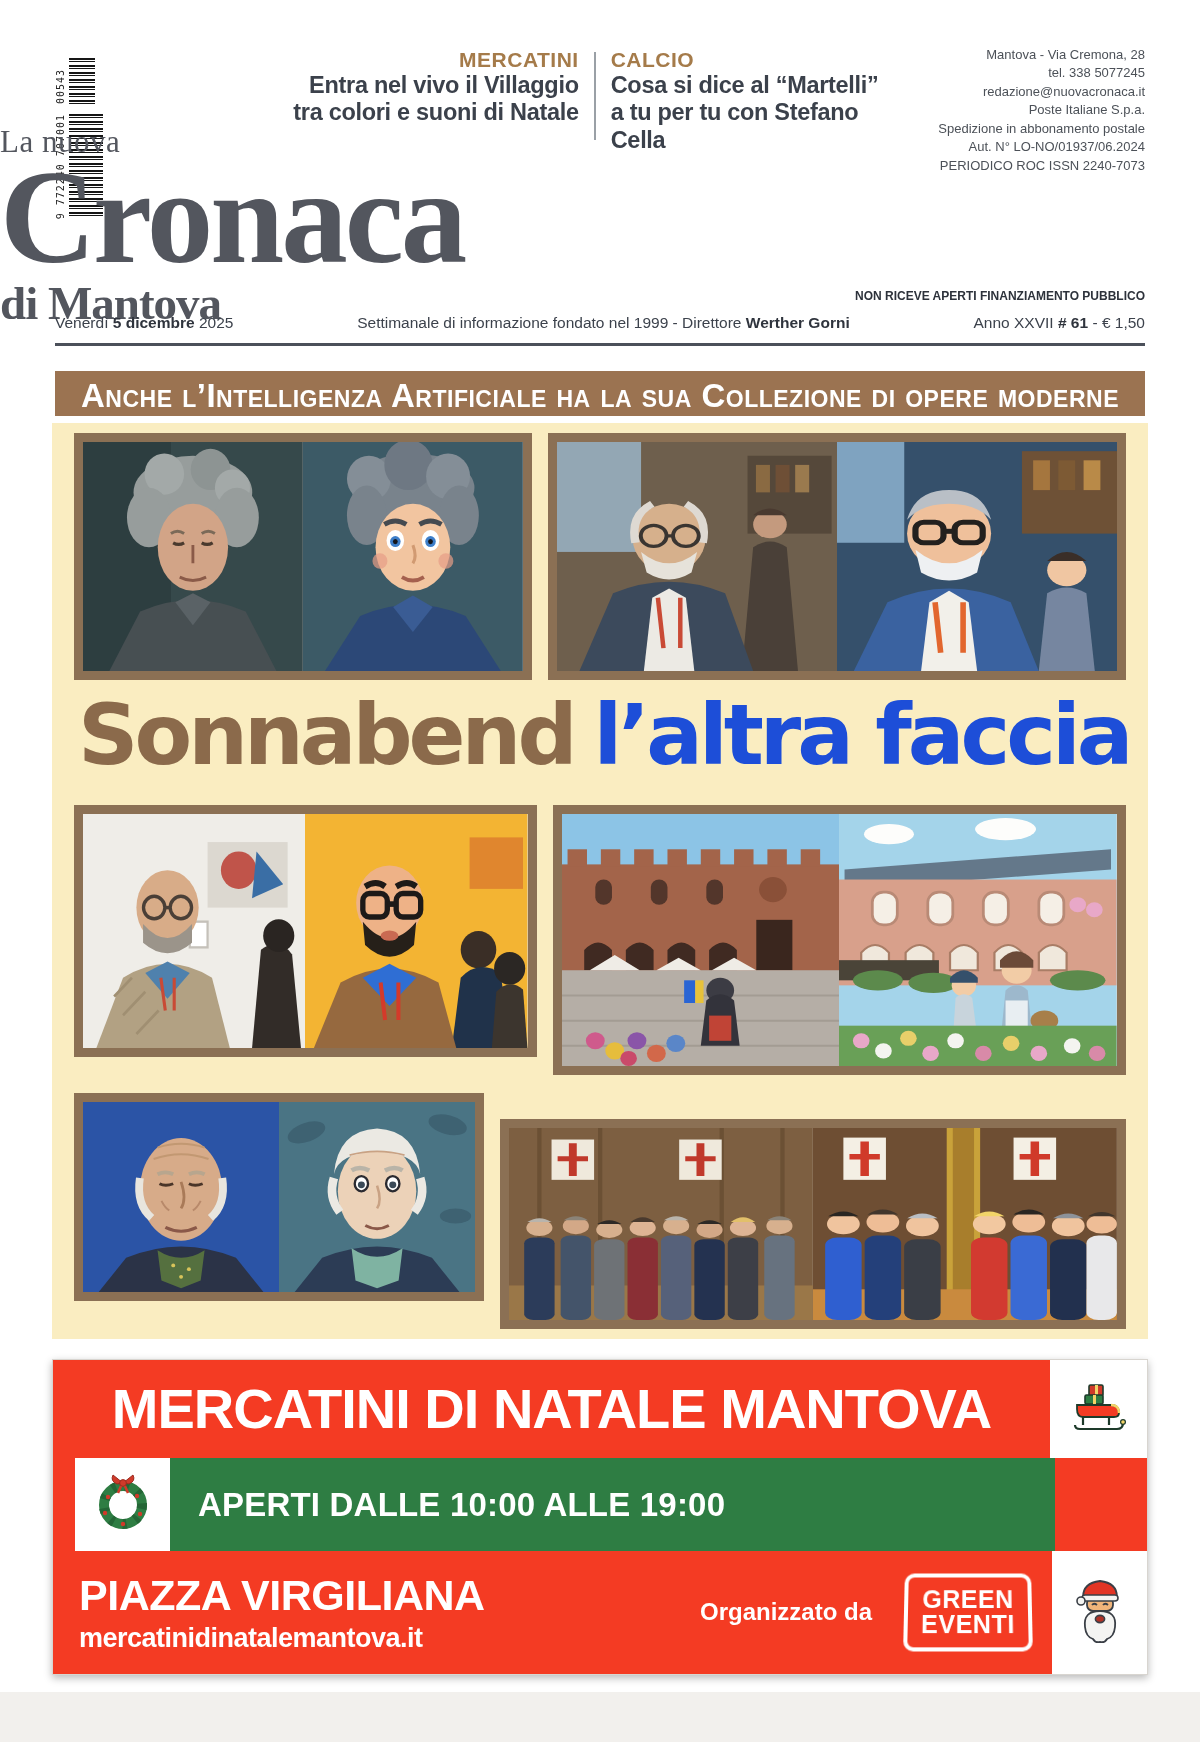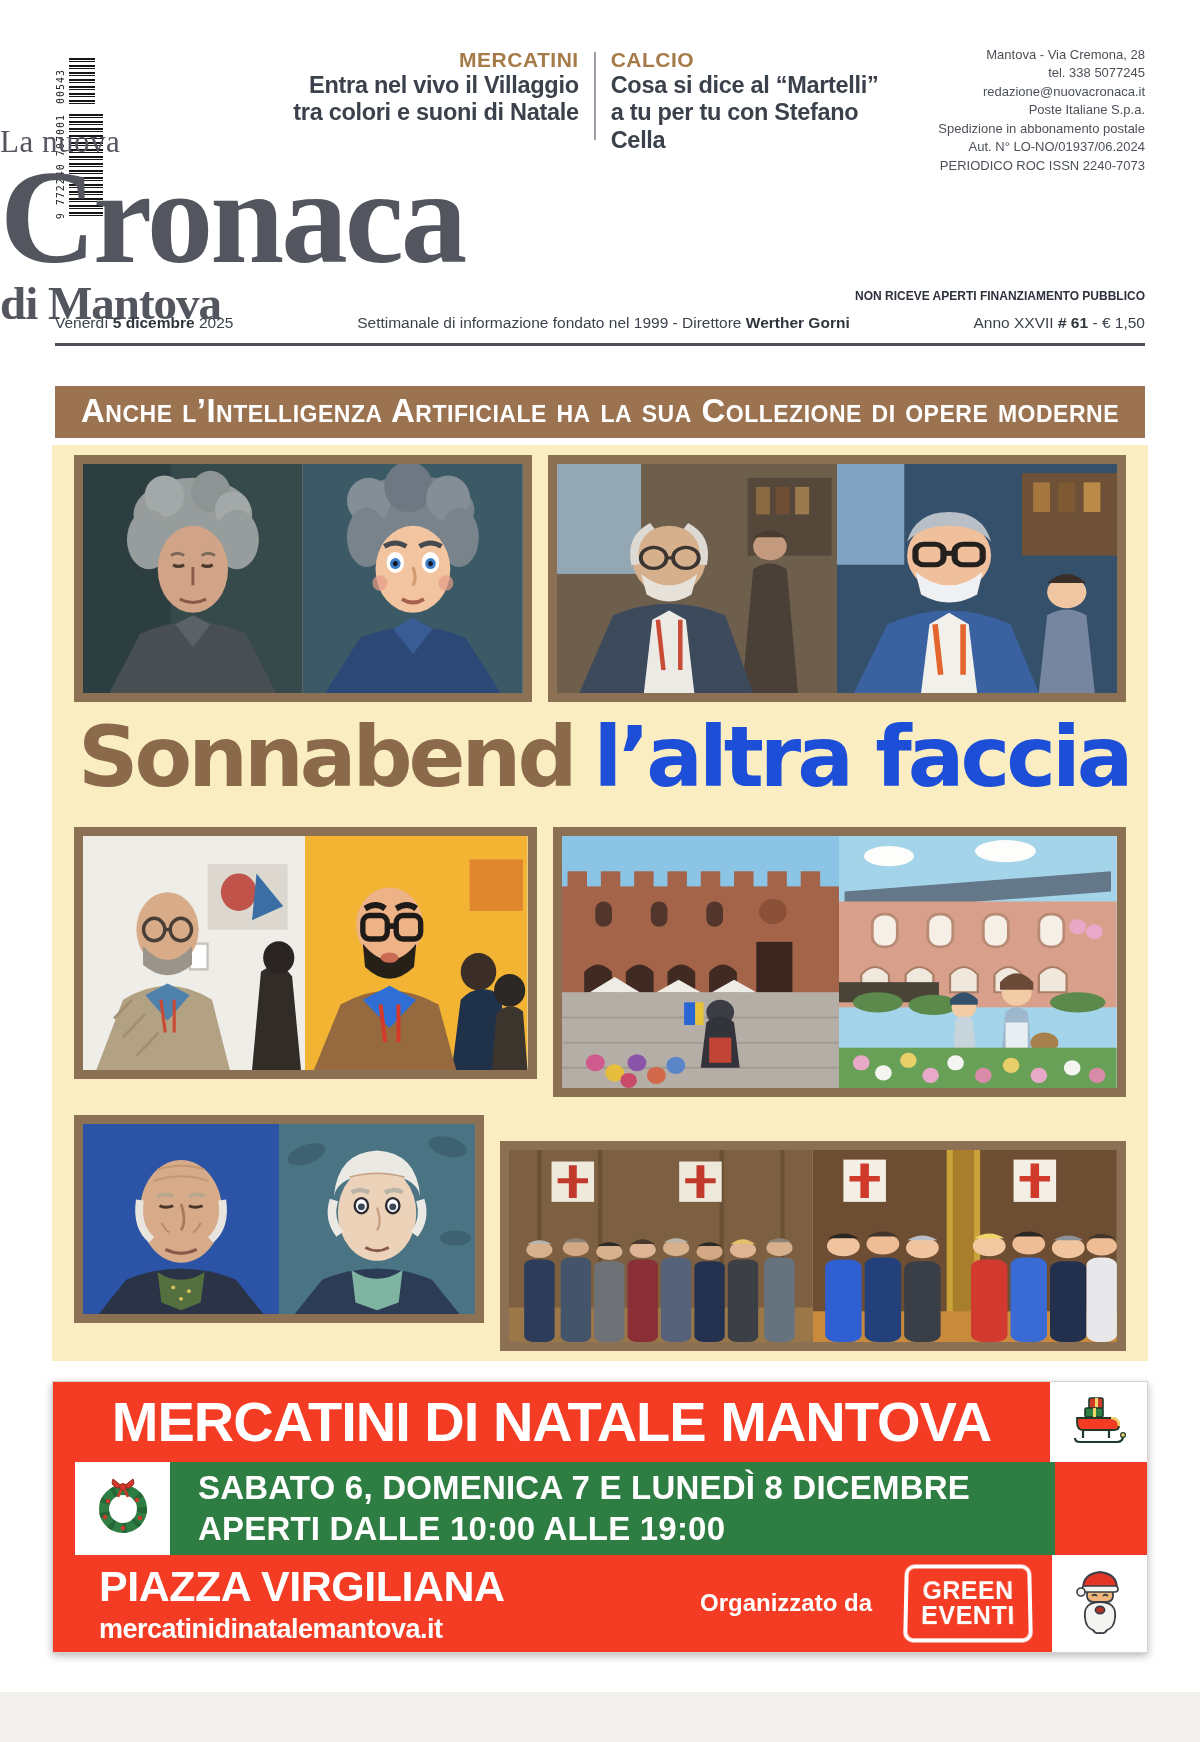--- a/index.html
+++ b/index.html
@@ -26,22 +26,22 @@
   .masthead{position:absolute;left:0;right:0;top:124px;color:#53565E;
             font-family:"Liberation Serif", serif;}
   .mh-top{font-size:31px;letter-spacing:.5px;}
   .mh-title{font-size:133px;font-weight:bold;line-height:.92;letter-spacing:-3px;margin-top:-4px;}
   .mh-sub{font-size:47px;font-weight:bold;margin-top:-2px;letter-spacing:-1px;}
   .no-funding{position:absolute;right:55px;top:289px;font-size:12px;font-weight:bold;color:#2d323b;}
   .dateline{position:absolute;left:55px;right:55px;top:314px;display:flex;justify-content:space-between;
             align-items:baseline;font-size:15.5px;color:#3c424c;padding-bottom:11px;border-bottom:3px solid #4b505a;}
   .dateline b{color:#2f343d;}
   
-  .banner{margin:34px 55px 0;background:#9B7351;color:#fff;text-align:center;font-weight:bold;
-          font-variant:small-caps;font-size:33px;letter-spacing:.5px;padding:6px 0 8px;}
+  .banner{margin:19px 55px 0;background:#9B7351;color:#fff;text-align:center;font-weight:bold;
+          font-variant:small-caps;font-size:33px;letter-spacing:.5px;padding:6px 0 1px;}
   .feature{margin:7px 52px 0;background:#FAEDC1;padding:10px 22px 10px;}
   .prow{display:flex;gap:16px;}
   .frame{border:9px solid #8B7054;background:#8B7054;box-sizing:border-box;display:flex;overflow:hidden;}
   .ph{flex:1;overflow:hidden;background:#ddd;}
   .ph svg{display:block;width:100%;height:100%;}
   .r1 .frame{height:247px;}
   .r1 .f-left{flex:0 0 43.5%;}
   .r1 .f-right{flex:1;}
   .headline{display:flex;gap:20px;align-items:baseline;margin:10px 0 0 4px;
             font-family:"DejaVu Sans", sans-serif;font-weight:bold;font-size:84px;
@@ -49,31 +49,31 @@
   .hl-left{color:#8B6A4B;}
   .hl-right{color:#1d4ed8;}
   .r2{margin-top:24px;align-items:flex-start;}
   .r2 .f-left{flex:0 0 44%;height:252px;}
   .r2 .f-right{flex:1;height:270px;}
   .r3{margin-top:18px;align-items:flex-start;}
   .r3 .f-left{flex:0 0 39%;height:208px;}
   .r3 .f-right{flex:1;height:210px;margin-top:26px;}
   
   .ad{margin:20px 52px 0;box-shadow:0 3px 8px rgba(0,0,0,.28);border:1px solid #d8d5d0;}
-  .ad-row1{display:flex;height:80px;background:#F43B23;}
+  .ad-row1{display:flex;height:98px;background:#F43B23;}
   .ad-title{flex:1;display:flex;align-items:center;justify-content:center;color:#fff;
             font-weight:bold;font-size:56px;letter-spacing:-1px;}
   .icon-box{width:97px;background:#fff;display:flex;align-items:center;justify-content:center;}
   .ad-row2{display:flex;height:93px;}
   .red-strip{width:22px;background:#F43B23;}
   .wreath-box{width:95px;background:#fff;display:flex;align-items:center;justify-content:center;}
   .green-panel{flex:1;background:#2E7D43;color:#fff;display:flex;flex-direction:column;justify-content:center;
                padding-left:28px;font-weight:bold;font-size:33px;line-height:1.25;letter-spacing:.2px;}
   .red-strip-right{width:92px;background:#F43B23;}
-  .ad-row3{display:flex;height:97px;background:#F43B23;align-items:stretch;padding-left:20px;}
+  .ad-row3{display:flex;height:123px;background:#F43B23;align-items:stretch;}
   .place-col{flex:1;display:flex;flex-direction:column;justify-content:center;padding-left:26px;color:#fff;}
   .place{font-size:43px;font-weight:bold;letter-spacing:-.5px;}
   .website{font-size:27px;font-weight:bold;margin-top:3px;letter-spacing:-.5px;}
   .org-cluster{display:flex;align-items:center;gap:32px;padding-right:20px;}
   .org-label{color:#fff;font-weight:bold;font-size:24px;}
   .badge{width:120px;height:70px;border:4px solid #fff;border-radius:10px;display:flex;flex-direction:column;
          align-items:center;justify-content:center;color:#fff;font-weight:bold;font-size:25px;line-height:1.02;
          letter-spacing:.5px;transform:perspective(200px) rotateX(4deg);}
   .santa-box{width:95px;background:#fff;display:flex;align-items:center;justify-content:center;}
   .page-foot{position:absolute;left:0;right:0;bottom:0;height:50px;background:#f2f0ed;}
@@ -503,21 +503,20 @@
             <circle cx="50" cy="45" r="2.2" fill="#d03a2a"></circle>
           <circle cx="33" cy="55" r="2.2" fill="#d03a2a"></circle>
           <path d="M33 14 L23 6 Q20 12 27 15 Z" fill="#d03a2a" stroke="#9c2a1e" stroke-width="1"></path>
           <path d="M33 14 L43 6 Q46 12 39 15 Z" fill="#d03a2a" stroke="#9c2a1e" stroke-width="1"></path>
           <circle cx="33" cy="14" r="3.4" fill="#d03a2a" stroke="#9c2a1e" stroke-width="1"></circle>
           <path d="M31 17l-3 7M35 17l3 7" stroke="#d03a2a" stroke-width="2.6"></path>
         </svg>
       </span>
     </div>
     <div class="green-panel">
-      <div>SABATO 6, DOMENICA 7 E LUNEDÌ 8 DICEMBRE</div>
       <div>APERTI DALLE 10:00 ALLE 19:00</div>
     </div>
     <div class="red-strip-right"></div>
   </div>
   <div class="ad-row3">
     <div class="place-col">
       <div class="place">PIAZZA VIRGILIANA</div>
       <div class="website">mercatinidinatalemantova.it</div>
     </div>
     <div class="org-cluster">

